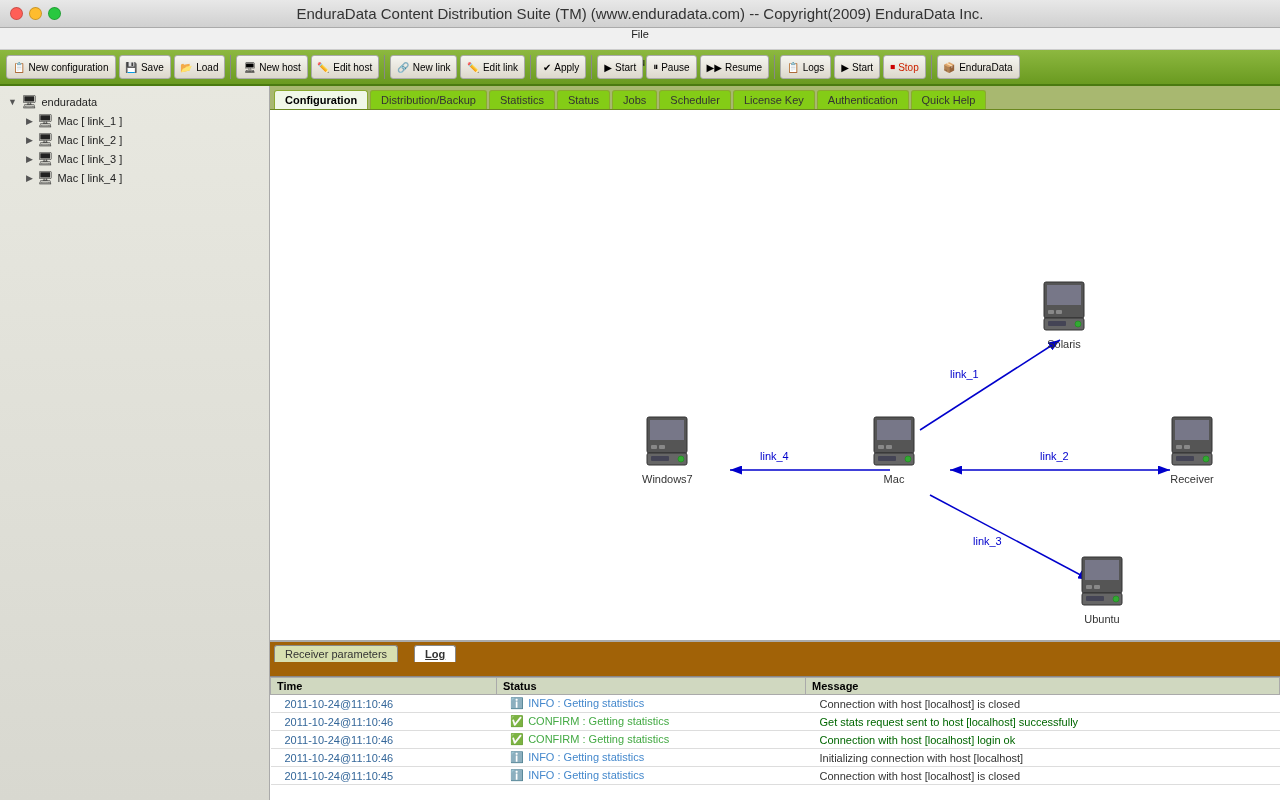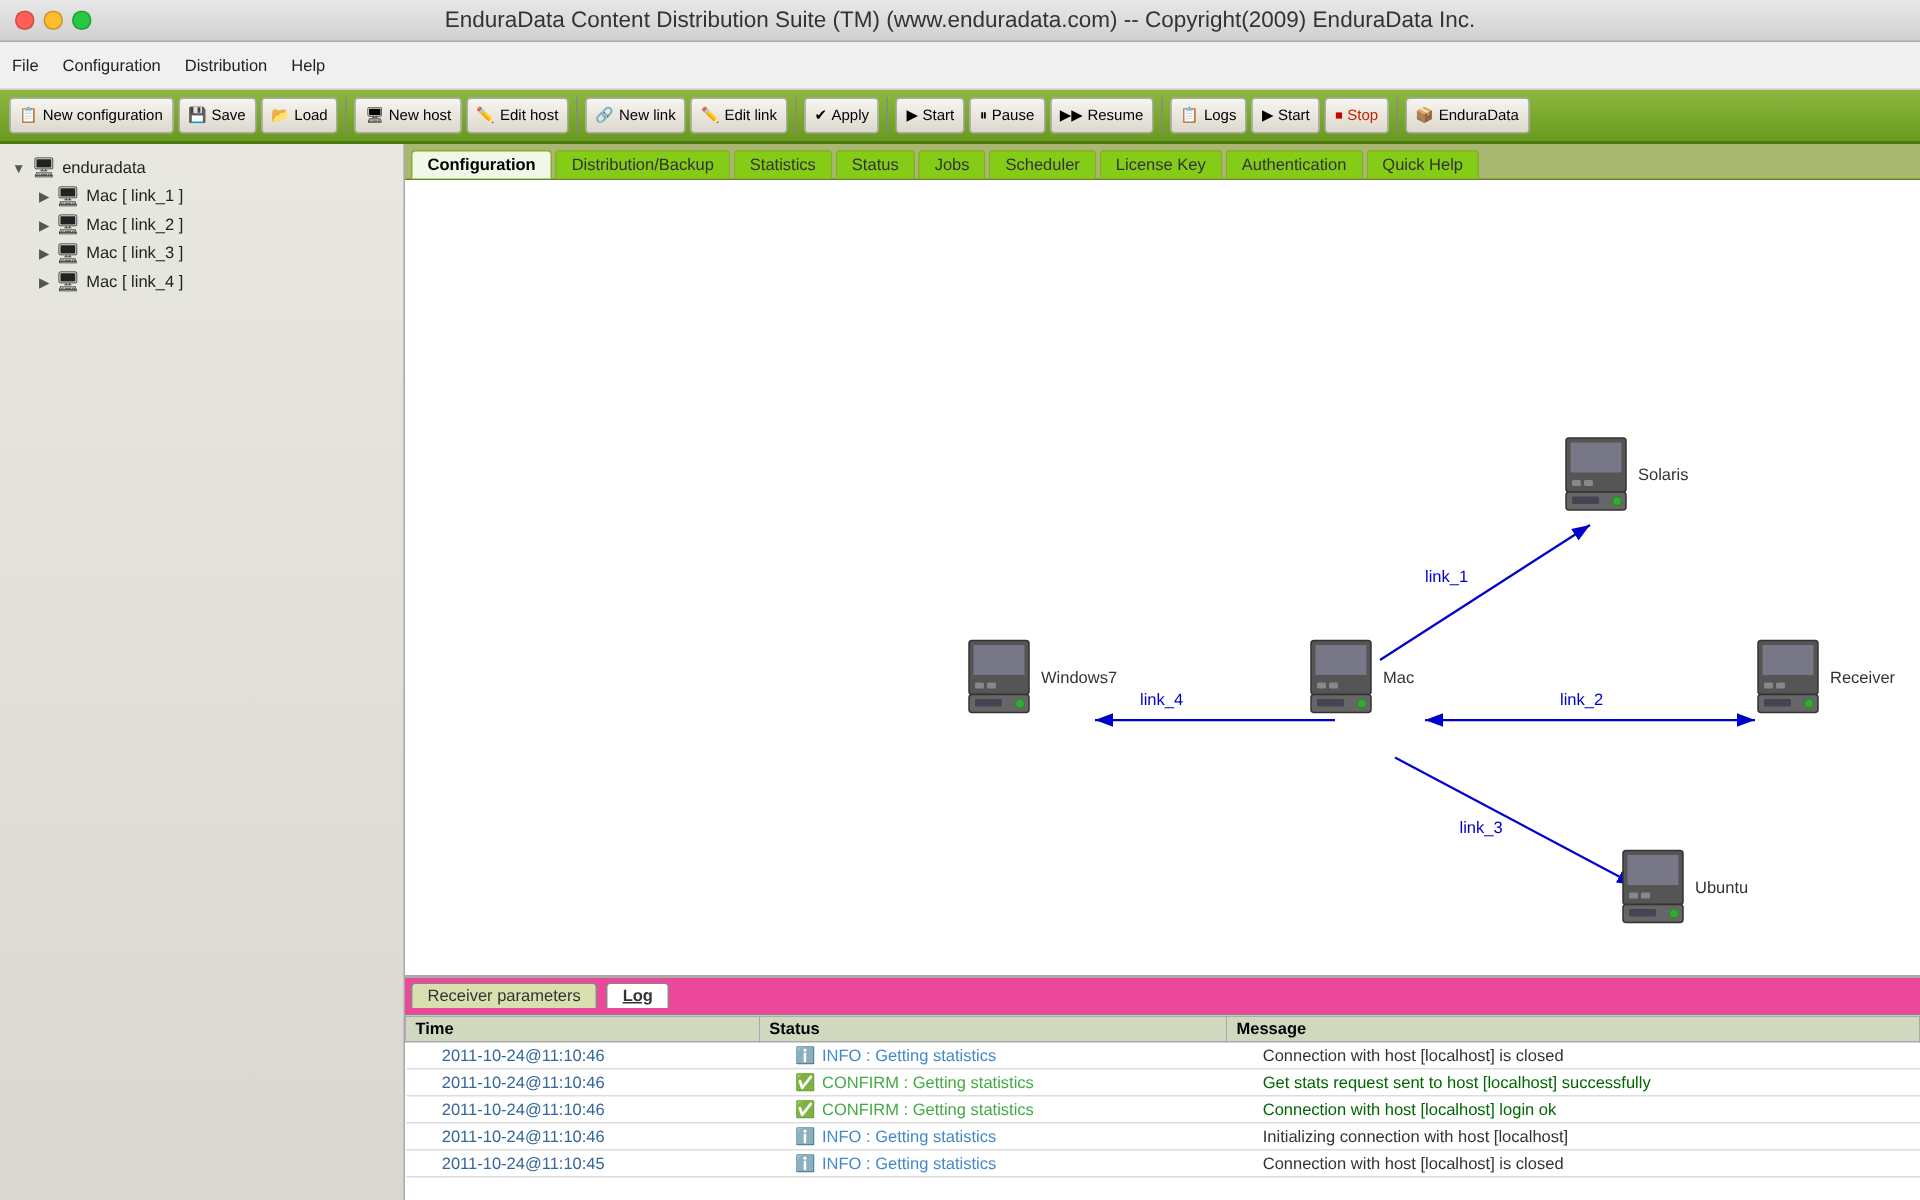--- a/index.html
+++ b/index.html
@@ -23,26 +23,27 @@
     }
     .tl { width: 13px; height: 13px; border-radius: 50%; border: 1px solid rgba(0,0,0,0.2); }
     .tl-red { background: #ff5f57; }
     .tl-yellow { background: #febc2e; }
     .tl-green { background: #28c840; }
     #titlebar .title { font-size: 15px; color: #333; }
 
     
     #menubar {
       background: #f0f0f0;
-      height: 32px;
+      height: 22px;
       display: flex;
       align-items: center;
       padding: 0 8px;
       gap: 16px;
       border-bottom: 1px solid #ccc;
+      flex-direction: column;
     }
     #menubar span { font-size: 11px; color: #222; cursor: pointer; }
 
     
     #toolbar {
       background: linear-gradient(to bottom, #8db840, #6a9a20);
       height: 36px;
       display: flex;
       align-items: center;
       padding: 0 6px;
@@ -137,21 +138,21 @@
     
     #network-diagram {
       position: absolute;
       top: 0; left: 0; right: 0; bottom: 0;
     }
 
     
     .net-node {
       position: absolute;
       display: flex;
-      flex-direction: row;
+      flex-direction: column;
       align-items: center;
       gap: 4px;
     }
     .server-icon {
       width: 48px;
       height: 54px;
     }
     .node-label {
       font-size: 11px;
       color: #333;
@@ -161,24 +162,24 @@
     
     #log-section {
       height: 160px;
       background: #e8e8e0;
       border-top: 2px solid #aaa;
       display: flex;
       flex-direction: column;
     }
     #log-tabs {
       display: flex;
-      background: #ec4899;
+      background: #a16207;
       border-bottom: 1px solid #888;
-      padding: 3px 4px 4px;
-      gap: 6px;
+      padding: 3px 4px 14px;
+      gap: 16px;
     }
     .log-tab {
       background: #d8e0b0;
       border: 1px solid #888;
       border-bottom: none;
       border-radius: 3px 3px 0 0;
       padding: 2px 10px;
       font-size: 11px;
       cursor: pointer;
       color: #333;
@@ -198,21 +199,21 @@
       background: #d0d8c0;
       border: 1px solid #aaa;
       padding: 2px 6px;
       text-align: left;
       font-weight: bold;
       position: sticky;
       top: 0;
     }
     table td {
       border-bottom: 1px solid #ddd;
-      padding: 2px 24px;
+      padding: 2px 14px;
       white-space: nowrap;
       margin-left: 37px;
     }
     .log-row-info td:nth-child(2) { color: #4488cc; }
     .log-row-confirm td:nth-child(2) { color: #44aa44; }
     .log-row-info td:nth-child(3) { color: #333; }
     .log-row-confirm td:nth-child(3) { color: #006600; }
 
     
     #log-table::-webkit-scrollbar { width: 14px; }

